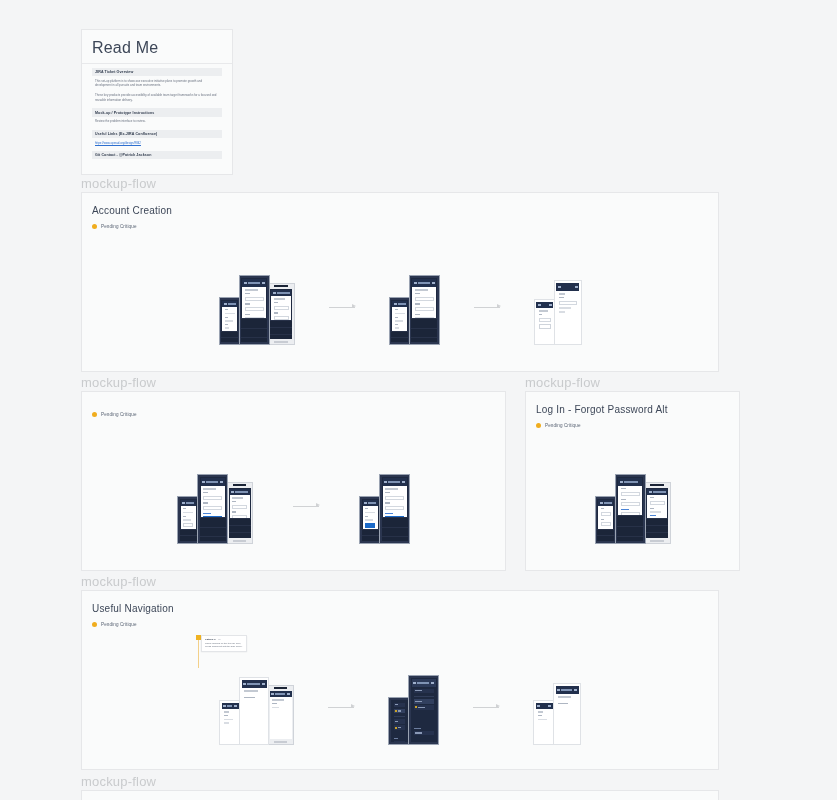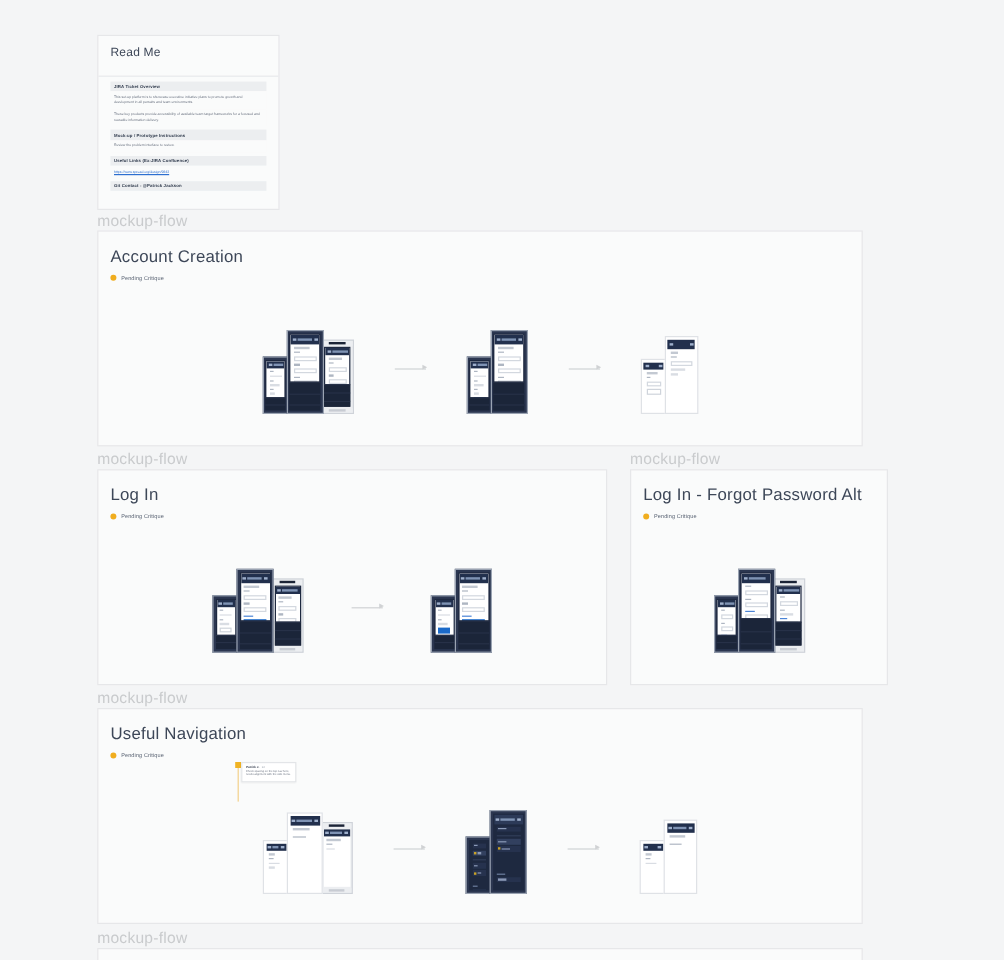--- a/index.html
+++ b/index.html
@@ -24,26 +24,26 @@
   
   .frame {
     position: absolute;
     background: #fafbfb;
     border: 1px solid #e6e7e9;
   }
   .frame-head {
     padding: 12px 0 0 10px;
   }
   .frame-title {
-    font-size: 14px;
+    font-size: 10px;
     color: #3d4758;
     letter-spacing: .2px;
     white-space: nowrap;
   }
-  .frame-title.big { font-size: 10px; }
+  .frame-title.big { font-size: 16px; }
 
   .status-row {
     display: flex;
     align-items: center;
     gap: 4px;
     margin-top: 8px;
   }
   .status-dot {
     width: 5px; height: 5px;
     border-radius: 50%;
@@ -479,21 +479,20 @@
         </div>
       </div>
 
     </div>
   </div>
 
   <div class="frame-label" style="left:81px; top:574px;">mockup-flow</div>
 
   <div class="frame" style="left:81px; top:391px; width:425px; height:180px;">
     <div class="frame-head">
-      <div class="frame-title">Log In</div>
       <div class="status-row">
         <span class="status-dot"></span>
         <span class="status-text">Pending Critique</span>
       </div>
     </div>
 
     <div class="flow" style="top:74px; height:80px;">
       <div class="group">
         <div class="phone" style="width:22px; height:48px; margin-right:-2px;">
           <div class="screen">

